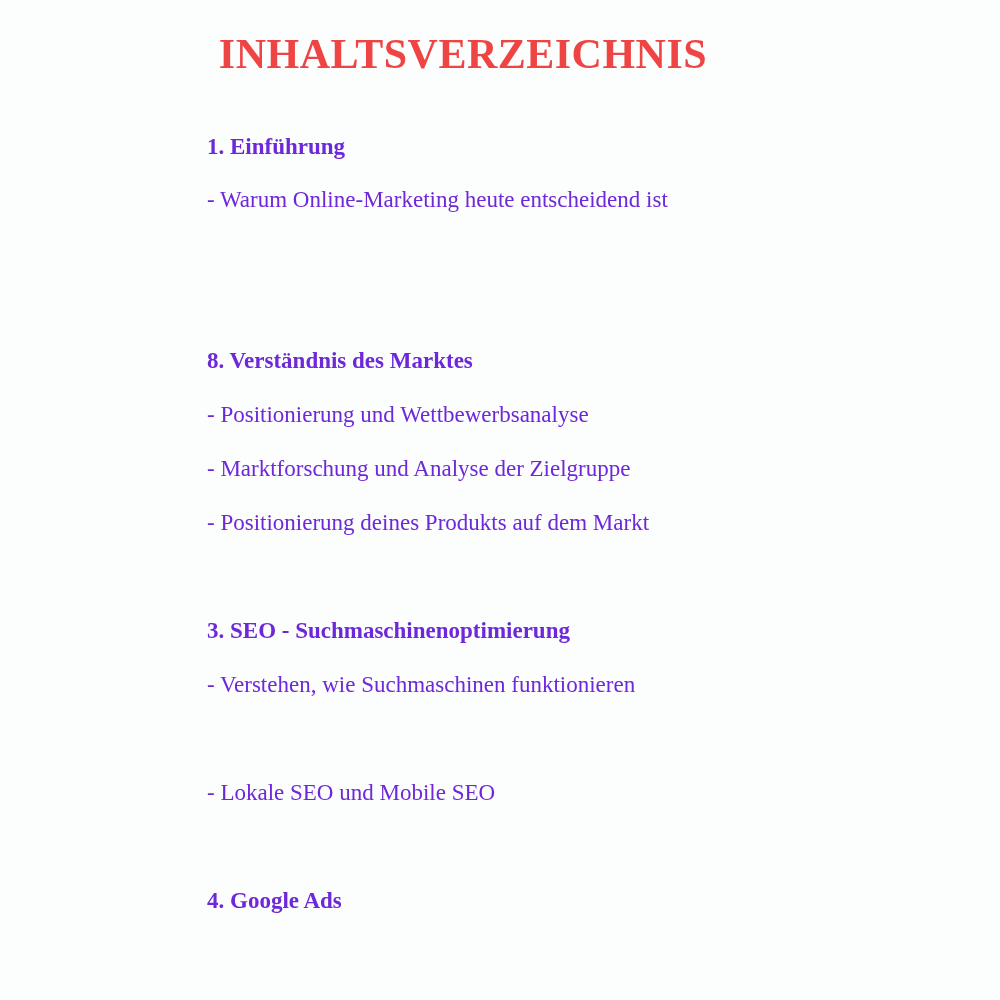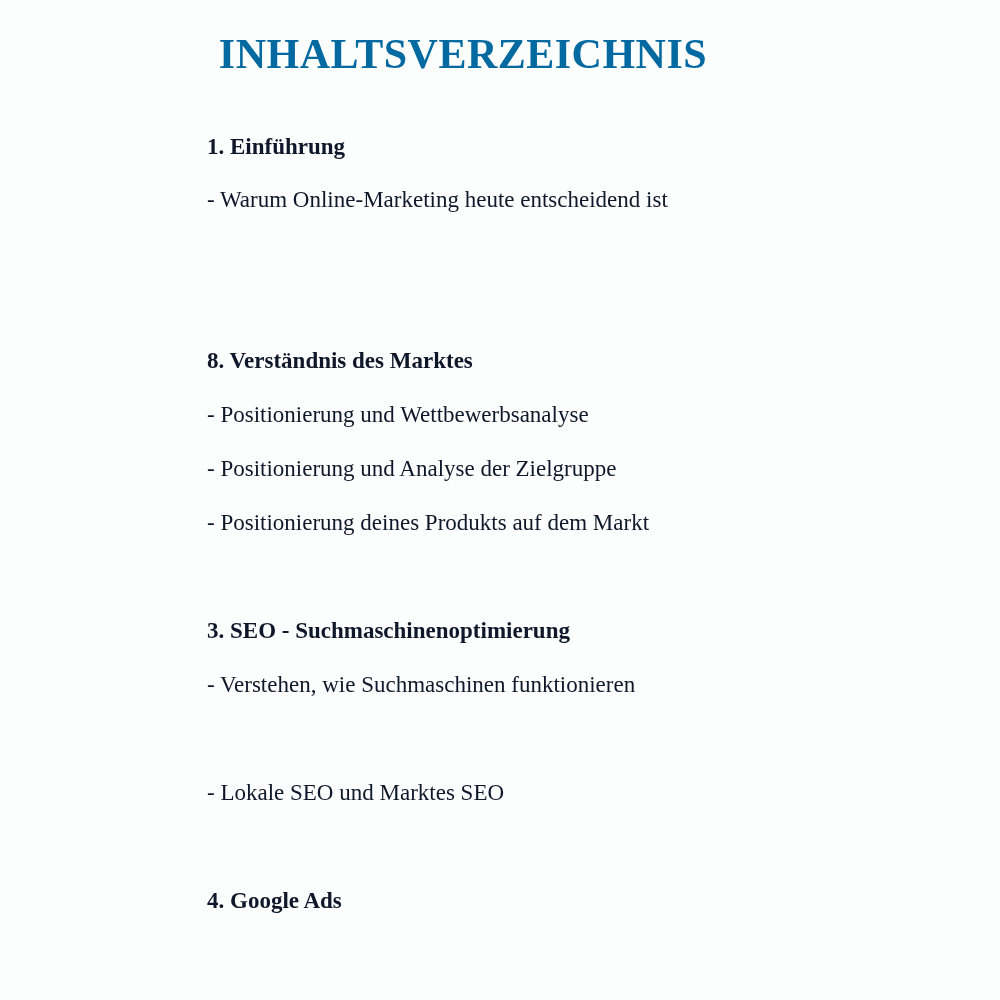--- a/index.html
+++ b/index.html
@@ -17,50 +17,50 @@
   }
   .doc-title {
     position: absolute;
     top: 33px;
     left: 0;
     width: 926px;
     text-align: center;
     font-size: 42px;
     line-height: 1;
     font-weight: bold;
-    color: #0369a1;
+    color: #ef4444;
     letter-spacing: 0.5px;
     white-space: nowrap;
   }
   .line {
     position: absolute;
     left: 207px;
     font-size: 23px;
     line-height: 1;
-    color: #0f172a;
+    color: #6d28d9;
     white-space: nowrap;
   }
   .heading {
     font-weight: bold;
   }
 </style>
 </head>
 <body>
 
 <div class="page">
 
   <div class="doc-title">INHALTSVERZEICHNIS</div>
 
   <div class="line heading" style="top:135px">1. Einführung</div>
   <div class="line" style="top:188px">- Warum Online-Marketing heute entscheidend ist</div>
 
   <div class="line heading" style="top:349px">8. Verständnis des Marktes</div>
   <div class="line" style="top:403px">- Positionierung und Wettbewerbsanalyse</div>
-  <div class="line" style="top:457px">- Positionierung und Analyse der Zielgruppe</div>
+  <div class="line" style="top:457px">- Marktforschung und Analyse der Zielgruppe</div>
   <div class="line" style="top:511px">- Positionierung deines Produkts auf dem Markt</div>
 
   <div class="line heading" style="top:619px">3. SEO - Suchmaschinenoptimierung</div>
   <div class="line" style="top:673px">- Verstehen, wie Suchmaschinen funktionieren</div>
-  <div class="line" style="top:781px">- Lokale SEO und Marktes SEO</div>
+  <div class="line" style="top:781px">- Lokale SEO und Mobile SEO</div>
 
   <div class="line heading" style="top:889px">4. Google Ads</div>
 
 </div>
 
 </body></html>

